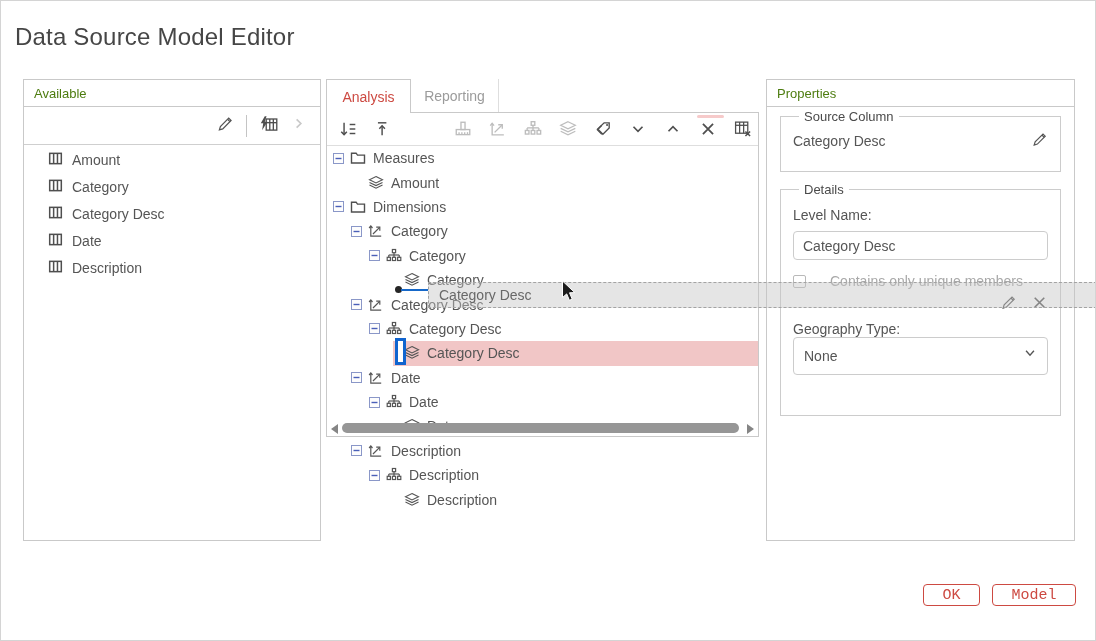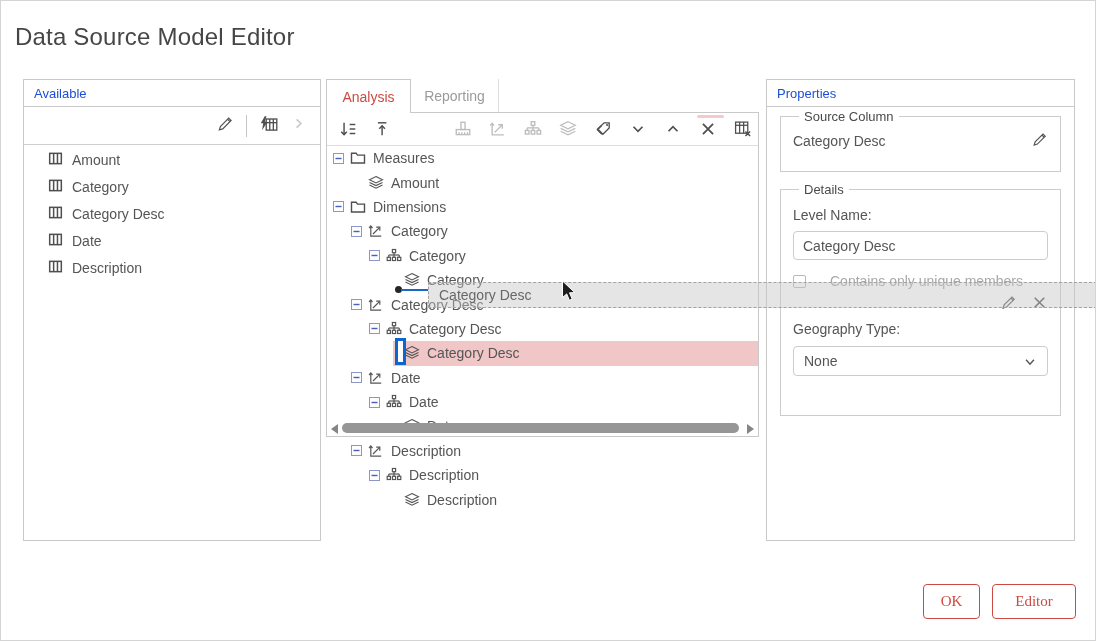--- a/index.html
+++ b/index.html
@@ -4,21 +4,21 @@
 <style>
   * { margin:0; padding:0; box-sizing:border-box; }
   html,body { background:#fff; }
   body { font-family:"Liberation Sans","DejaVu Sans",sans-serif; }
   .window{ position:relative; width:1096px; height:641px; background:#fff;
            border:1px solid #d4d4d4; overflow:hidden; }
   .title{ position:absolute; left:14px; top:22px; font-size:24px; color:#464646; letter-spacing:.2px; }
 
   .panel{ position:absolute; top:78px; height:462px; border:1px solid #c9c9c9; background:#fff; }
   .panel-header{ height:27px; display:flex; align-items:center; padding-left:10px;
-                 font-size:13px; color:#1d4ed8; border-bottom:1px solid #c9c9c9; }
+                 font-size:13px; color:#4d7c0f; border-bottom:1px solid #c9c9c9; }
 
   
   .avail{ left:22px; width:298px; }
   .avail-toolbar{ height:38px; border-bottom:1px solid #cfcfcf; display:flex; align-items:center;
                   justify-content:flex-end; padding-right:14px; gap:12px; }
   .vdiv{ width:1px; height:22px; background:#c4c4c4; }
   .avail-list{ padding-top:1px; }
   .avail-item{ height:27px; display:flex; align-items:center; padding-left:24px; gap:9px;
                font-size:14px; color:#555; }
 
@@ -60,39 +60,39 @@
   .level-input{ display:block; width:100%; height:29px; margin-top:8px; border:1px solid #ccc;
                 border-radius:4px; font-size:14px; color:#555; padding-left:9px;
                 font-family:"Liberation Sans","DejaVu Sans",sans-serif; background:#fff; }
   .chk-row{ display:flex; align-items:center; gap:24px; margin-top:13px; }
   .chkbox{ width:13px; height:13px; border:1px solid #b9b9b9; border-radius:2px; background:#fff; flex:0 0 auto; }
   .chk-lbl{ font-size:14px; color:#a8a8a8; }
   .ordinal-lbl{ margin-top:13px; }
   .mini-actions{ display:flex; justify-content:flex-end; gap:14px; margin-top:5px; }
   .mini-actions .aicon{ width:17px; height:17px; }
   .geo-lbl{ margin-top:10px; }
-  .selectbox{ position:relative; height:30px; margin-top:9px; border:1px solid #ccc; border-radius:4px;
+  .selectbox{ position:relative; height:38px; border:1px solid #ccc; border-radius:4px;
               display:flex; align-items:center; padding-left:10px; font-size:14px; color:#555; background:#fff; }
   .selectbox .chev{ position:absolute; right:10px; top:8px; width:14px; height:14px; }
 
   
   .drop-dot{ position:absolute; left:394px; top:285px; width:7px; height:7px; border-radius:50%; background:#262626; z-index:45; }
   .drop-line{ position:absolute; left:400px; top:288px; width:27px; height:2px; background:#1668c9; z-index:45; }
   .ibeam{ position:absolute; left:394px; top:337px; width:11px; height:27px; background:#fff;
           border:3px solid #1064cf; z-index:40; }
   .ghost{ position:absolute; left:427px; top:281px; width:669px; height:26px; z-index:50;
           background:rgba(198,198,198,.45); border-top:1px dashed #a3a3a3; border-bottom:1px dashed #a3a3a3;
           border-left:1px dashed #a3a3a3; display:flex; align-items:center; padding-left:10px;
           font-size:14px; color:#686868; }
   .cursor{ position:absolute; left:560px; top:279px; z-index:60; }
 
   
-  .btn{ position:absolute; top:583px; height:35px; background:#fff; border:1px solid #cd4a42;
+  .btn{ position:absolute; top:583px; height:22px; background:#fff; border:1px solid #cd4a42;
         border-radius:4px; color:#cd4a42; font-size:15px; display:flex; align-items:center;
-        justify-content:center; font-family:Liberation Serif, serif; cursor:default; }
+        justify-content:center; font-family:Liberation Mono, monospace; cursor:default; }
   .btn-ok{ left:922px; width:57px; }
   .btn-cancel{ left:991px; width:84px; }
 </style>
 </head>
 <body>
 
 <div class="window">
 
   <div class="title">Data Source Model Editor</div>
 
@@ -527,15 +527,15 @@
   <div class="ghost">
     <span>Category Desc</span>
   </div>
   <span class="cursor">
     <svg width="17" height="23" viewBox="0 0 17 23">
         <path d="M1.5 1 L1.5 17.5 L5.7 13.9 L8.4 20.3 L11.2 19.1 L8.5 12.8 L13.8 12.6 Z" fill="#1d1d1d" stroke="#fff" stroke-width="1"></path>
       </svg>
   </span>
 
   <button class="btn btn-ok">OK</button>
-  <button class="btn btn-cancel">Editor</button>
+  <button class="btn btn-cancel">Model</button>
 
 </div>
 
 </body></html>

